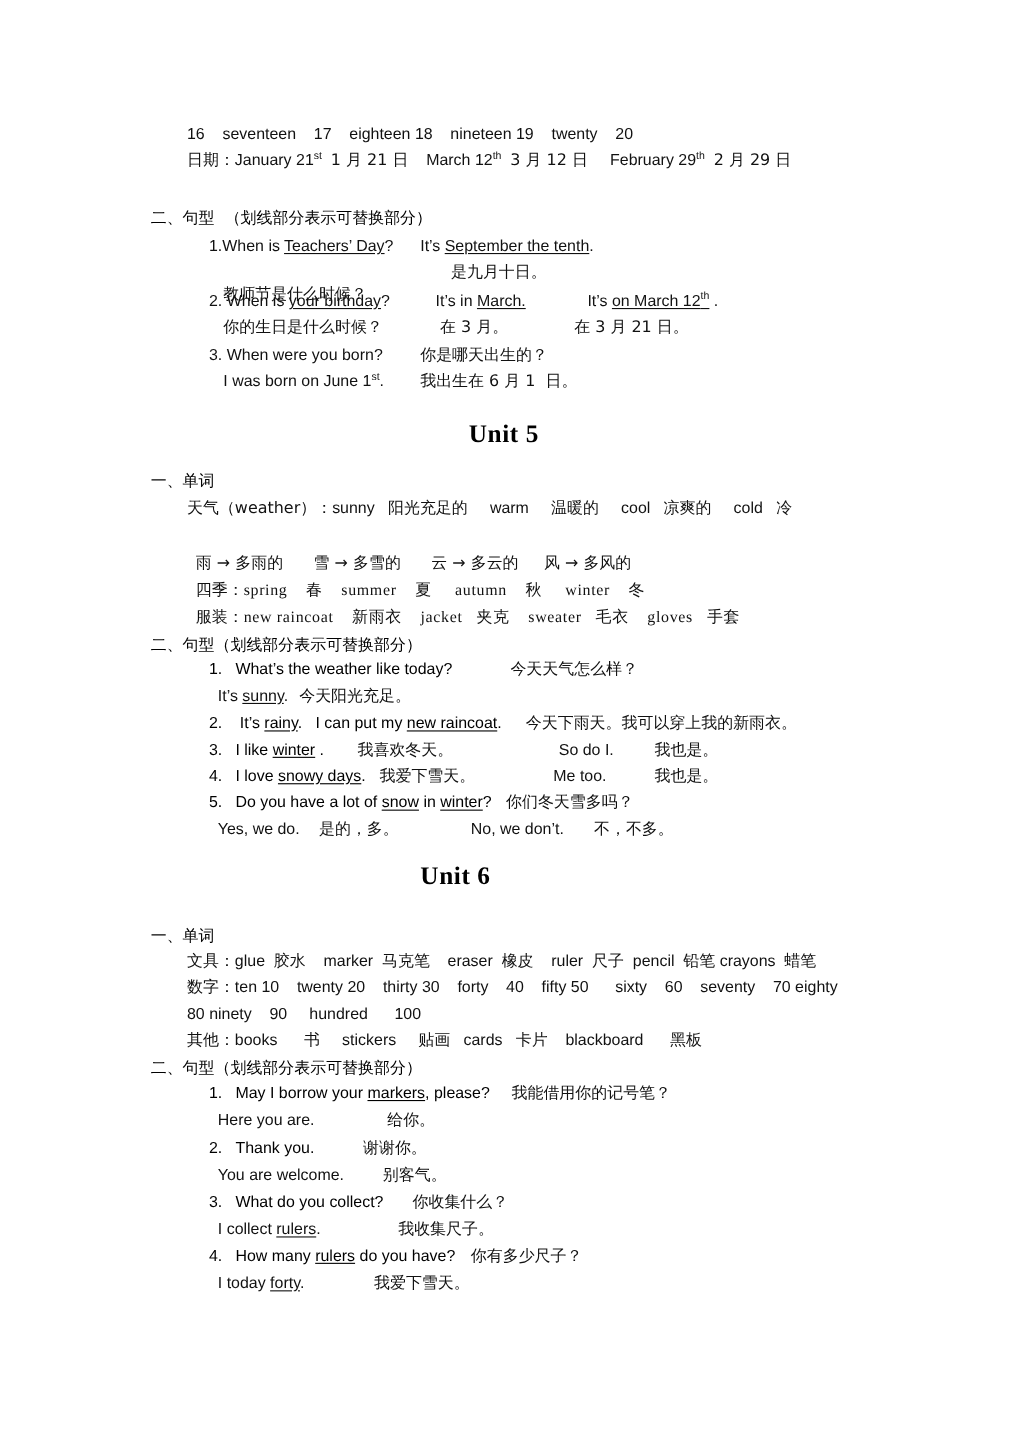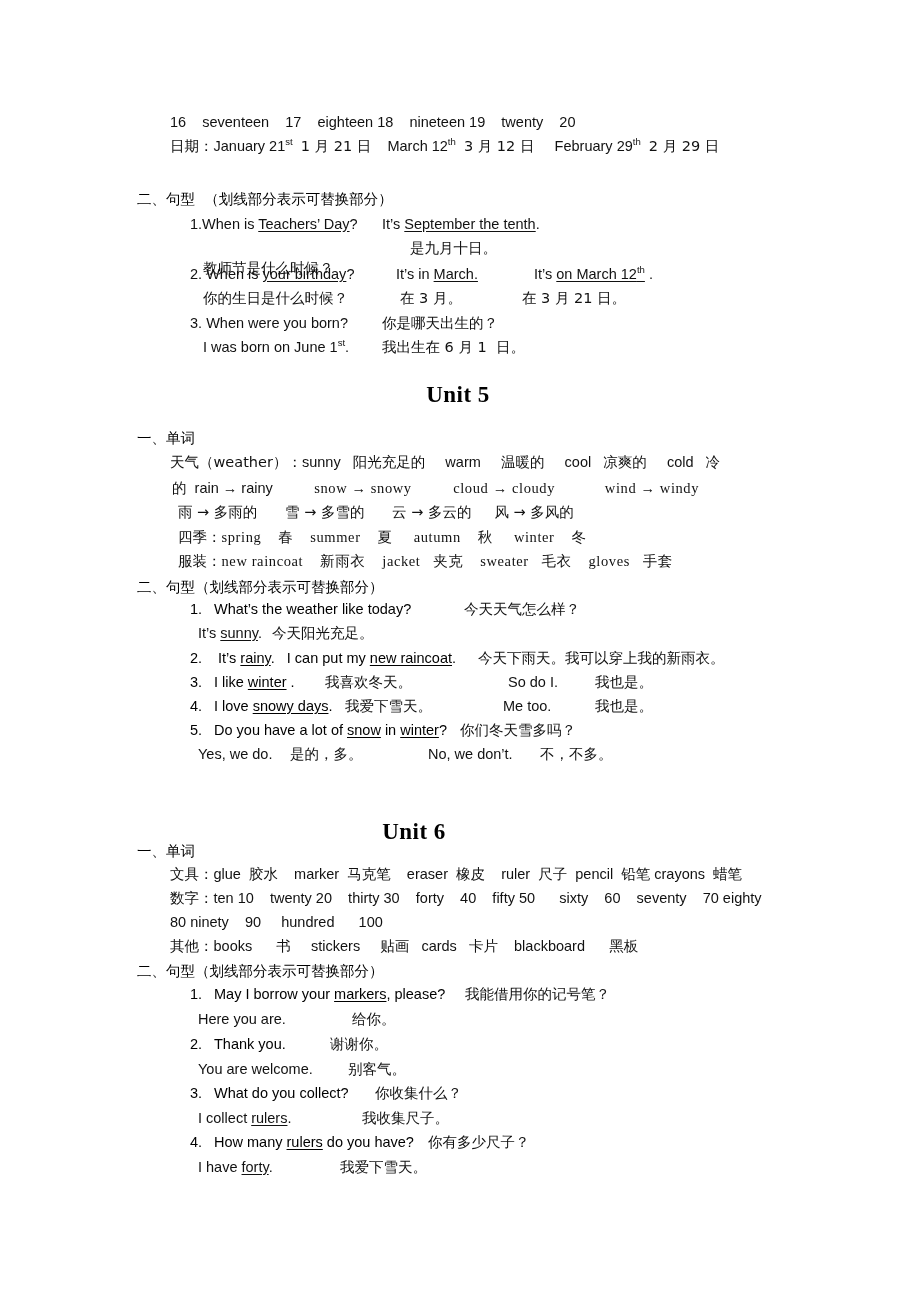--- a/index.html
+++ b/index.html
@@ -130,23 +130,20 @@
   </div>
 
   <div class="blk" style="left:137px; top:425px;">
     <div class="sec-head cn">一、单词</div>
   </div>
 
   <div class="blk" style="left:170px; top:450px;">
     <div class="line"><span class="cn">天气（weather）：</span><span class="sans">sunny   阳光充足的     warm     温暖的     cool   凉爽的     cold   冷</span></div>
   </div>
 
-  <div class="blk" style="left:172px; top:476px;">
-    <div class="line"><span class="cn">的</span><span>  </span><span class="sans">rain → rainy</span><span class="mono">     </span><span class="serifm">snow → snowy</span><span class="mono">     </span><span class="serifm">cloud → cloudy</span><span class="mono">      </span><span class="serifm">wind → windy</span></div>
-  </div>
 
   <div class="blk" style="left:178px; top:500px;">
     <div class="line cn"><span>雨 → 多雨的</span><span>      </span><span>雪 → 多雪的</span><span>      </span><span>云 → 多云的</span><span>     </span><span>风 → 多风的</span></div>
   </div>
 
   <div class="blk" style="left:178px; top:525px;">
     <div class="line"><span class="cn">四季：</span><span class="serifm">spring    春    summer    夏     autumn    秋     winter    冬</span></div>
   </div>
 
   <div class="blk" style="left:178px; top:549px;">
@@ -215,21 +212,21 @@
   <div class="blk" style="left:290px; top:742px;">
     <div class="line cn">是的，多。</div>
   </div>
   <div class="blk" style="left:428px; top:742px;">
     <div class="line sans">No, we don’t.</div>
   </div>
   <div class="blk" style="left:540px; top:742px;">
     <div class="line cn">不，不多。</div>
   </div>
 
-  <div class="blk" style="left:0px; top:817px; width:828px;">
+  <div class="blk" style="left:0px; top:782px; width:828px;">
     <div class="unit-title">Unit 6</div>
   </div>
 
   <div class="blk" style="left:137px; top:838px;">
     <div class="sec-head cn">一、单词</div>
   </div>
 
   <div class="blk" style="left:170px; top:862px;">
     <div class="line"><span class="cn">文具：</span><span class="sans">glue  胶水    marker  马克笔    eraser  橡皮    ruler  尺子  pencil  铅笔 crayons  蜡笔</span></div>
   </div>
@@ -289,19 +286,19 @@
     <div class="line cn">我收集尺子。</div>
   </div>
 
   <div class="blk" style="left:190px; top:1130px;">
     <div class="numrow sans"><span class="num">4.</span><span>How many </span><span class="u">rulers</span><span> do you have?</span></div>
   </div>
   <div class="blk" style="left:428px; top:1130px;">
     <div class="line cn">你有多少尺子？</div>
   </div>
   <div class="blk" style="left:198px; top:1155px;">
-    <div class="line sans"><span>I have </span><span class="u">forty</span><span>.</span></div>
+    <div class="line sans"><span>I today </span><span class="u">forty</span><span>.</span></div>
   </div>
   <div class="blk" style="left:340px; top:1155px;">
     <div class="line cn">我爱下雪天。</div>
   </div>
 
 </div>
 
 </body></html>

